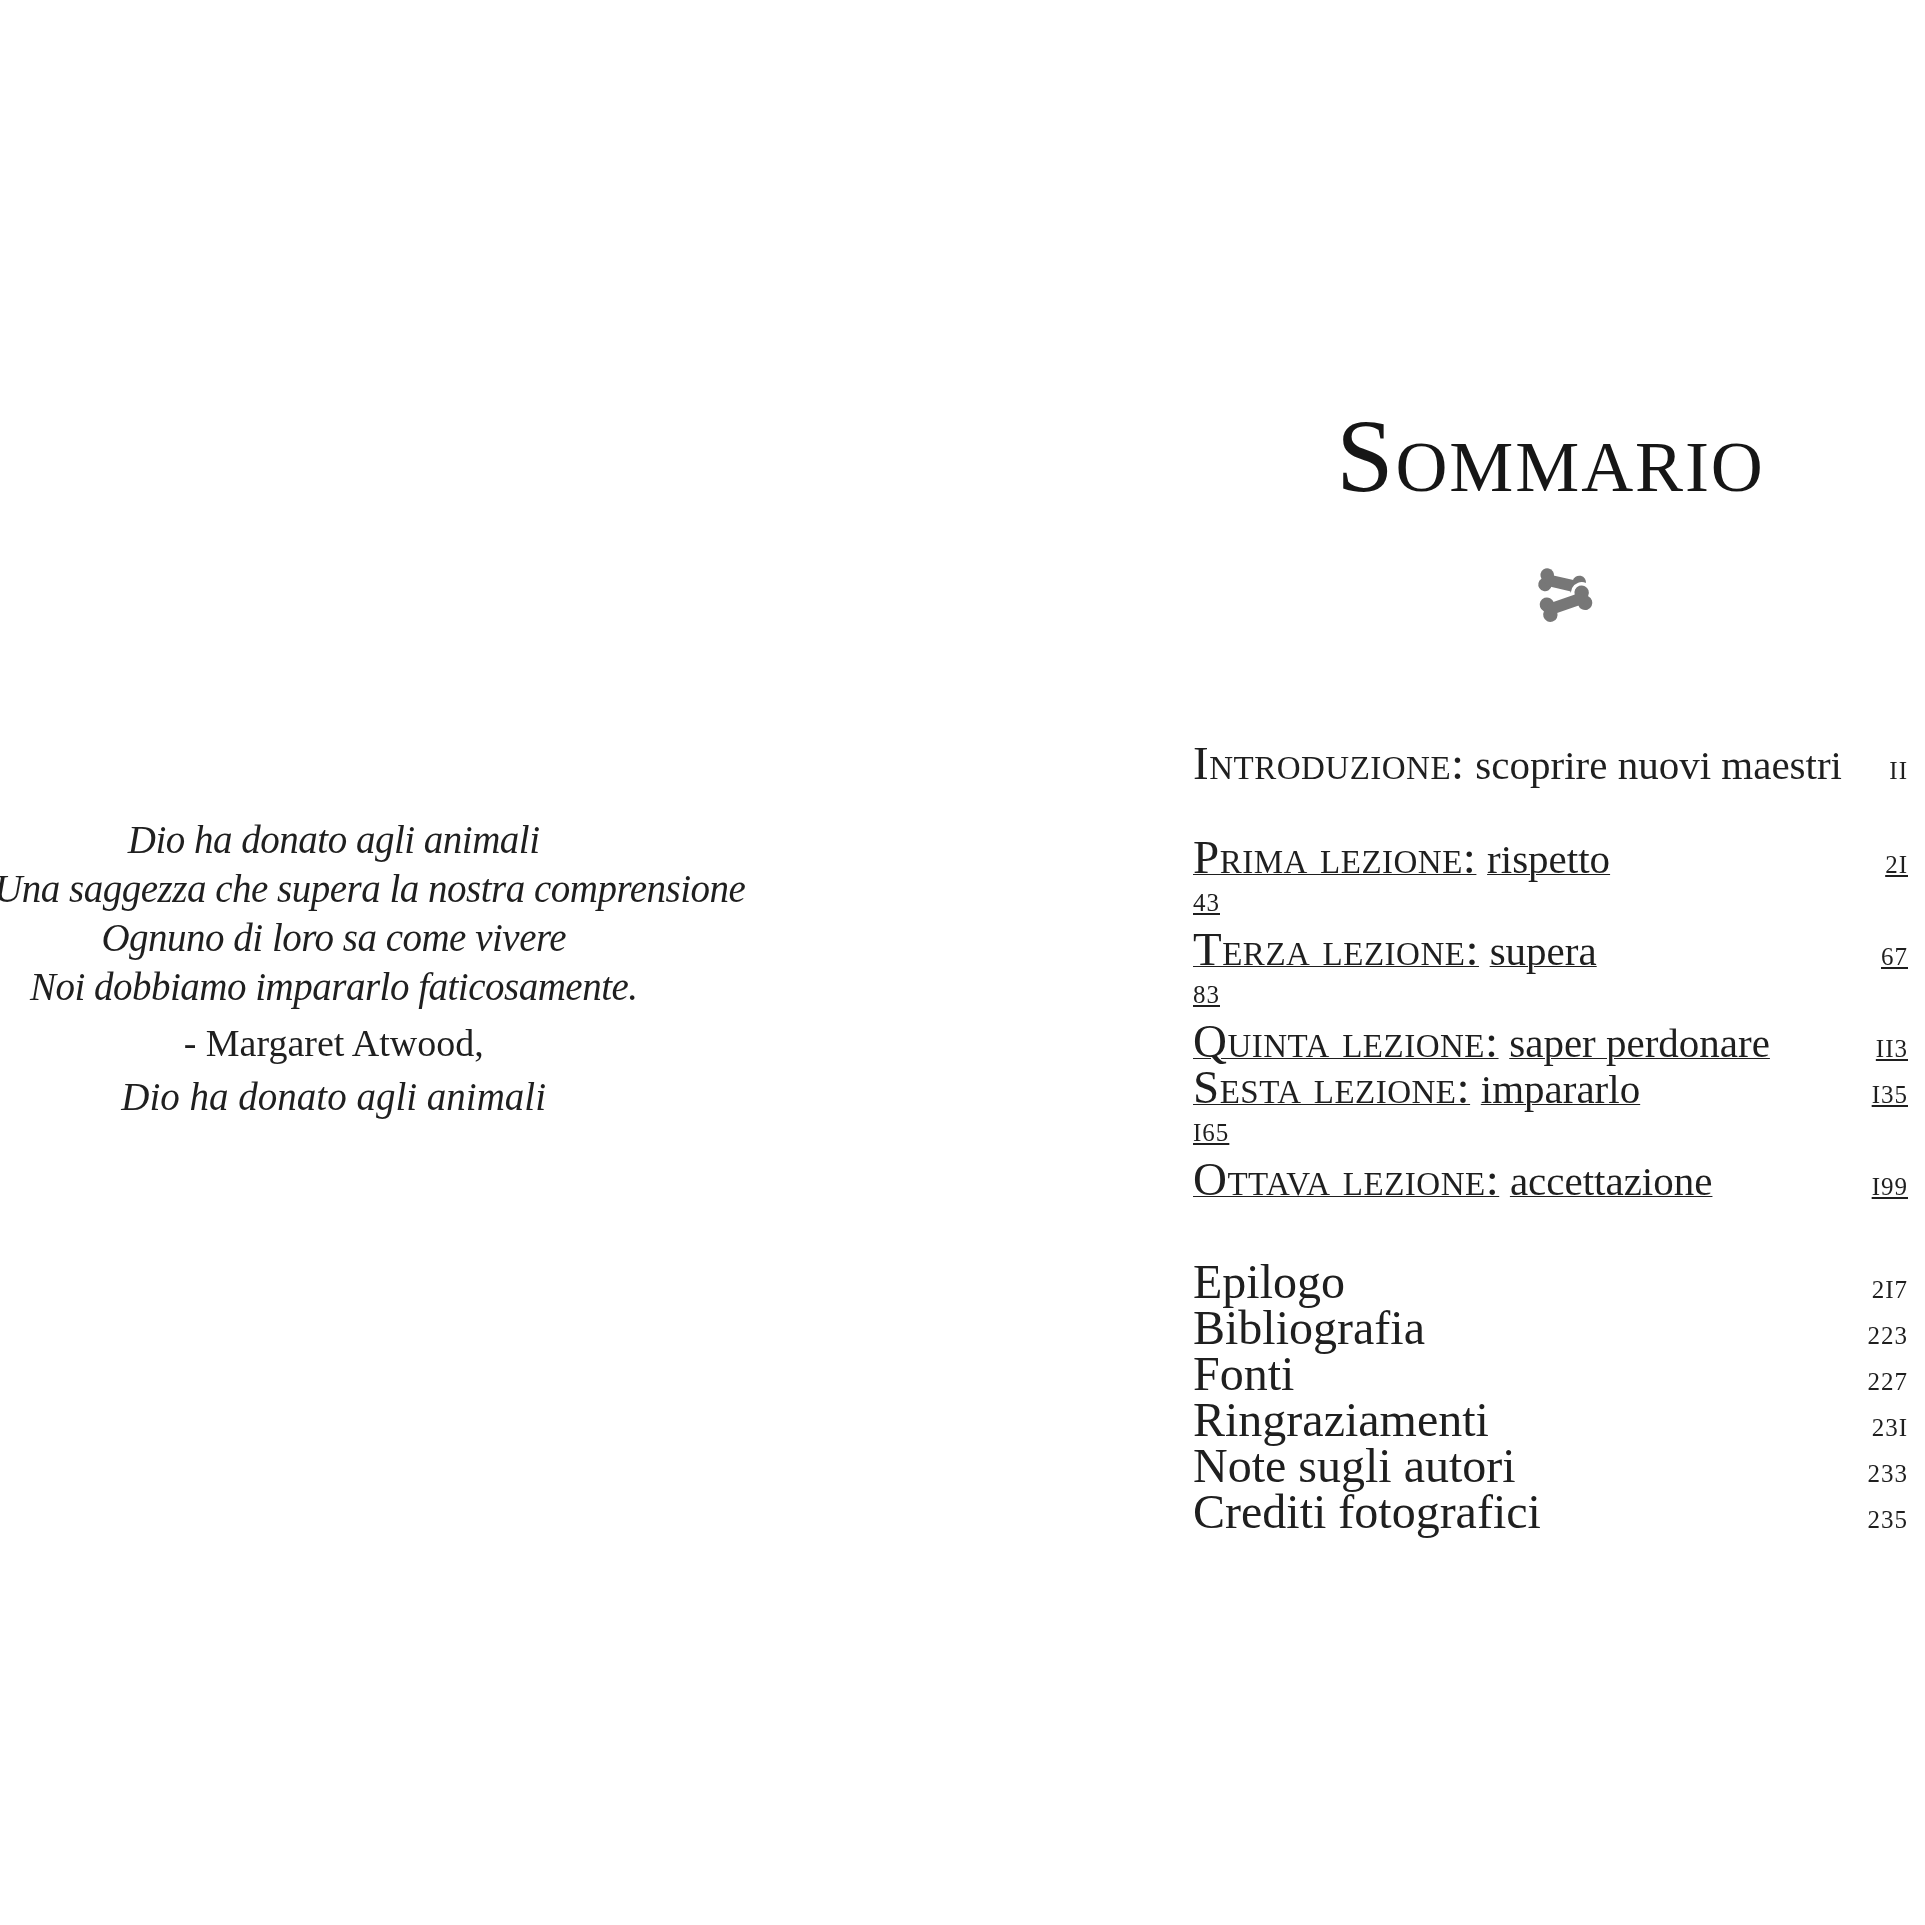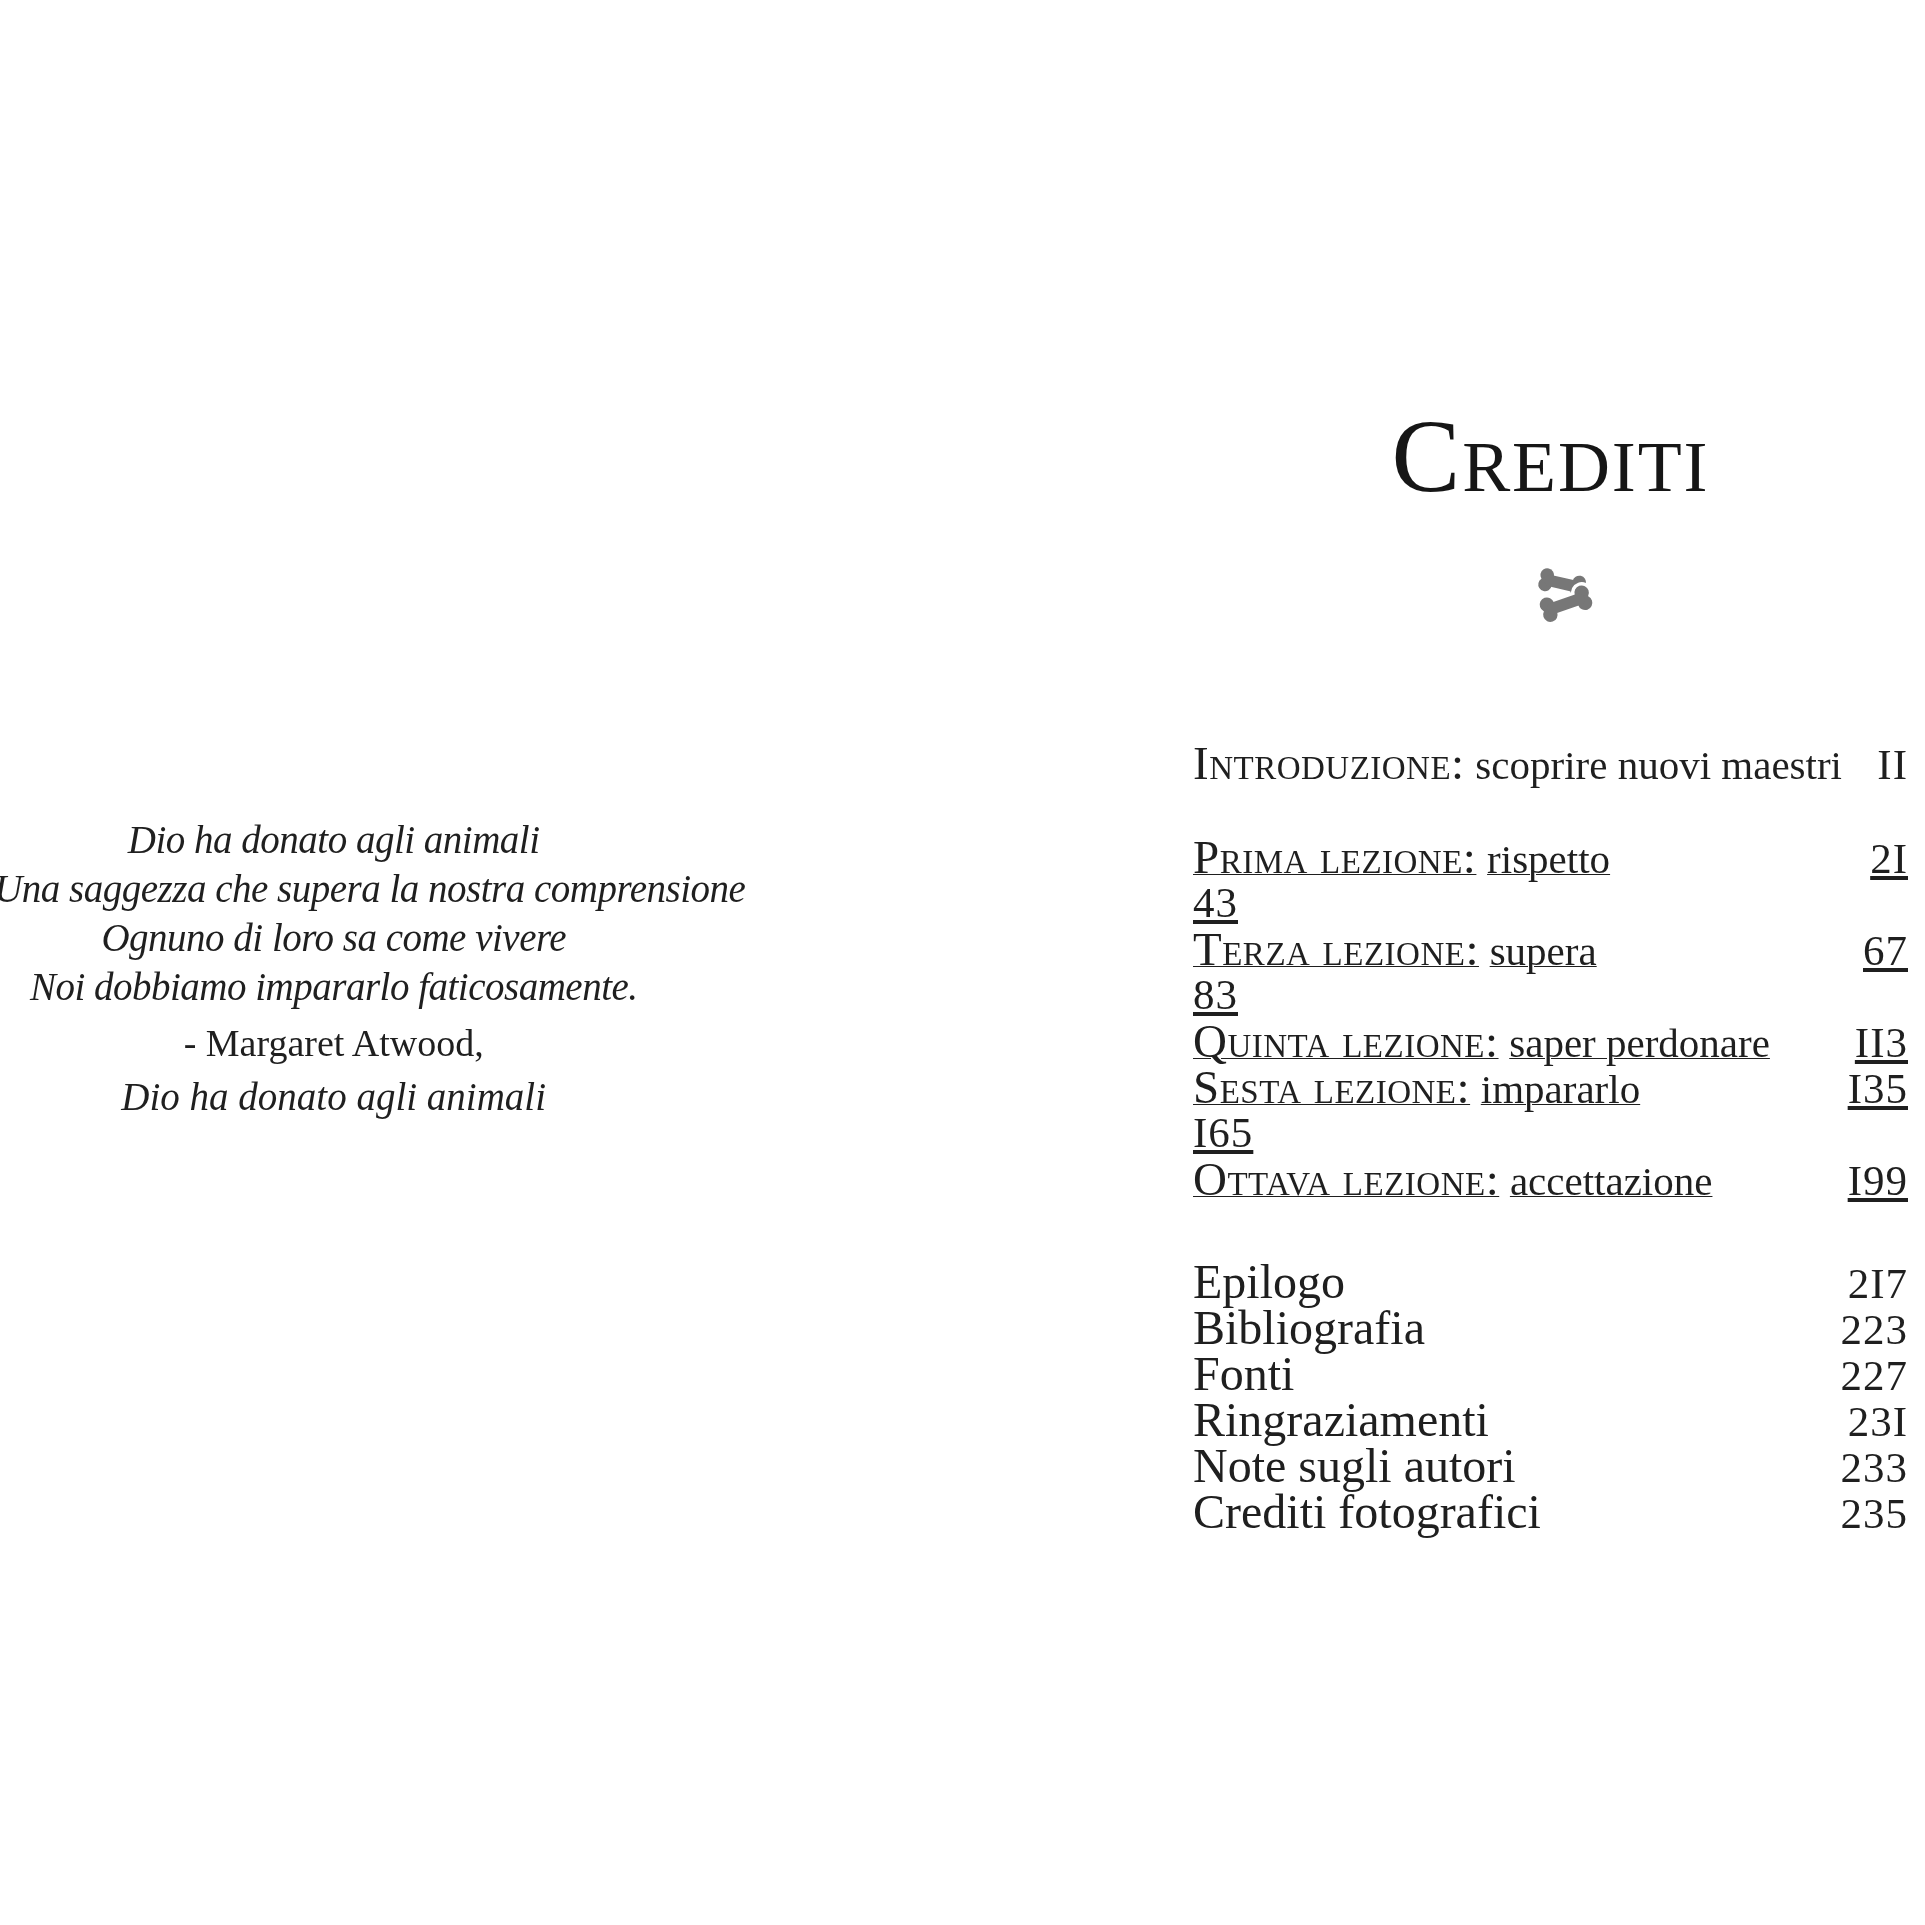--- a/index.html
+++ b/index.html
@@ -75,42 +75,42 @@
     letter-spacing:0.5px;
   }
   .toc-title{
     font-size:41px;
     margin-left:10.7px;
   }
   .toc-plain{
     font-size:48px;
   }
   .toc-page{
-    font-size:43px;
+    font-size:25px;
     letter-spacing:1px;
   }
   #toc-intro{top:695px;}
   #toc-chapters{top:789px;text-decoration:underline;}
   #toc-back{top:1214px;}
 </style>
 </head>
 <body>
 
 <div id="canvas">
 
   <div class="epigraph">
     <div>Dio ha donato agli animali</div>
     <div>Una saggezza che supera la nostra comprensione</div>
     <div>Ognuno di loro sa come vivere</div>
     <div>Noi dobbiamo impararlo faticosamente.</div>
   </div>
   <div class="epigraph-attribution">- Margaret Atwood,</div>
   <div class="epigraph-source">Dio ha donato agli animali</div>
 
-  <div class="toc-column book-title" style="position:absolute;">Crediti</div>
+  <div class="toc-column book-title" style="position:absolute;">Sommario</div>
 
   <span class="ornament">
     <svg width="66" height="58" viewBox="0 0 68 60" xmlns="http://www.w3.org/2000/svg">
 
       <g transform="translate(30,17) rotate(13)" fill="#777777">
         <circle cx="-17" cy="-5" r="7"></circle>
         <circle cx="-17" cy="5" r="7"></circle>
         <circle cx="17" cy="-5" r="7"></circle>
         <circle cx="17" cy="5" r="7"></circle>
         <rect x="-18" y="-6" width="36" height="12" rx="5"></rect>

